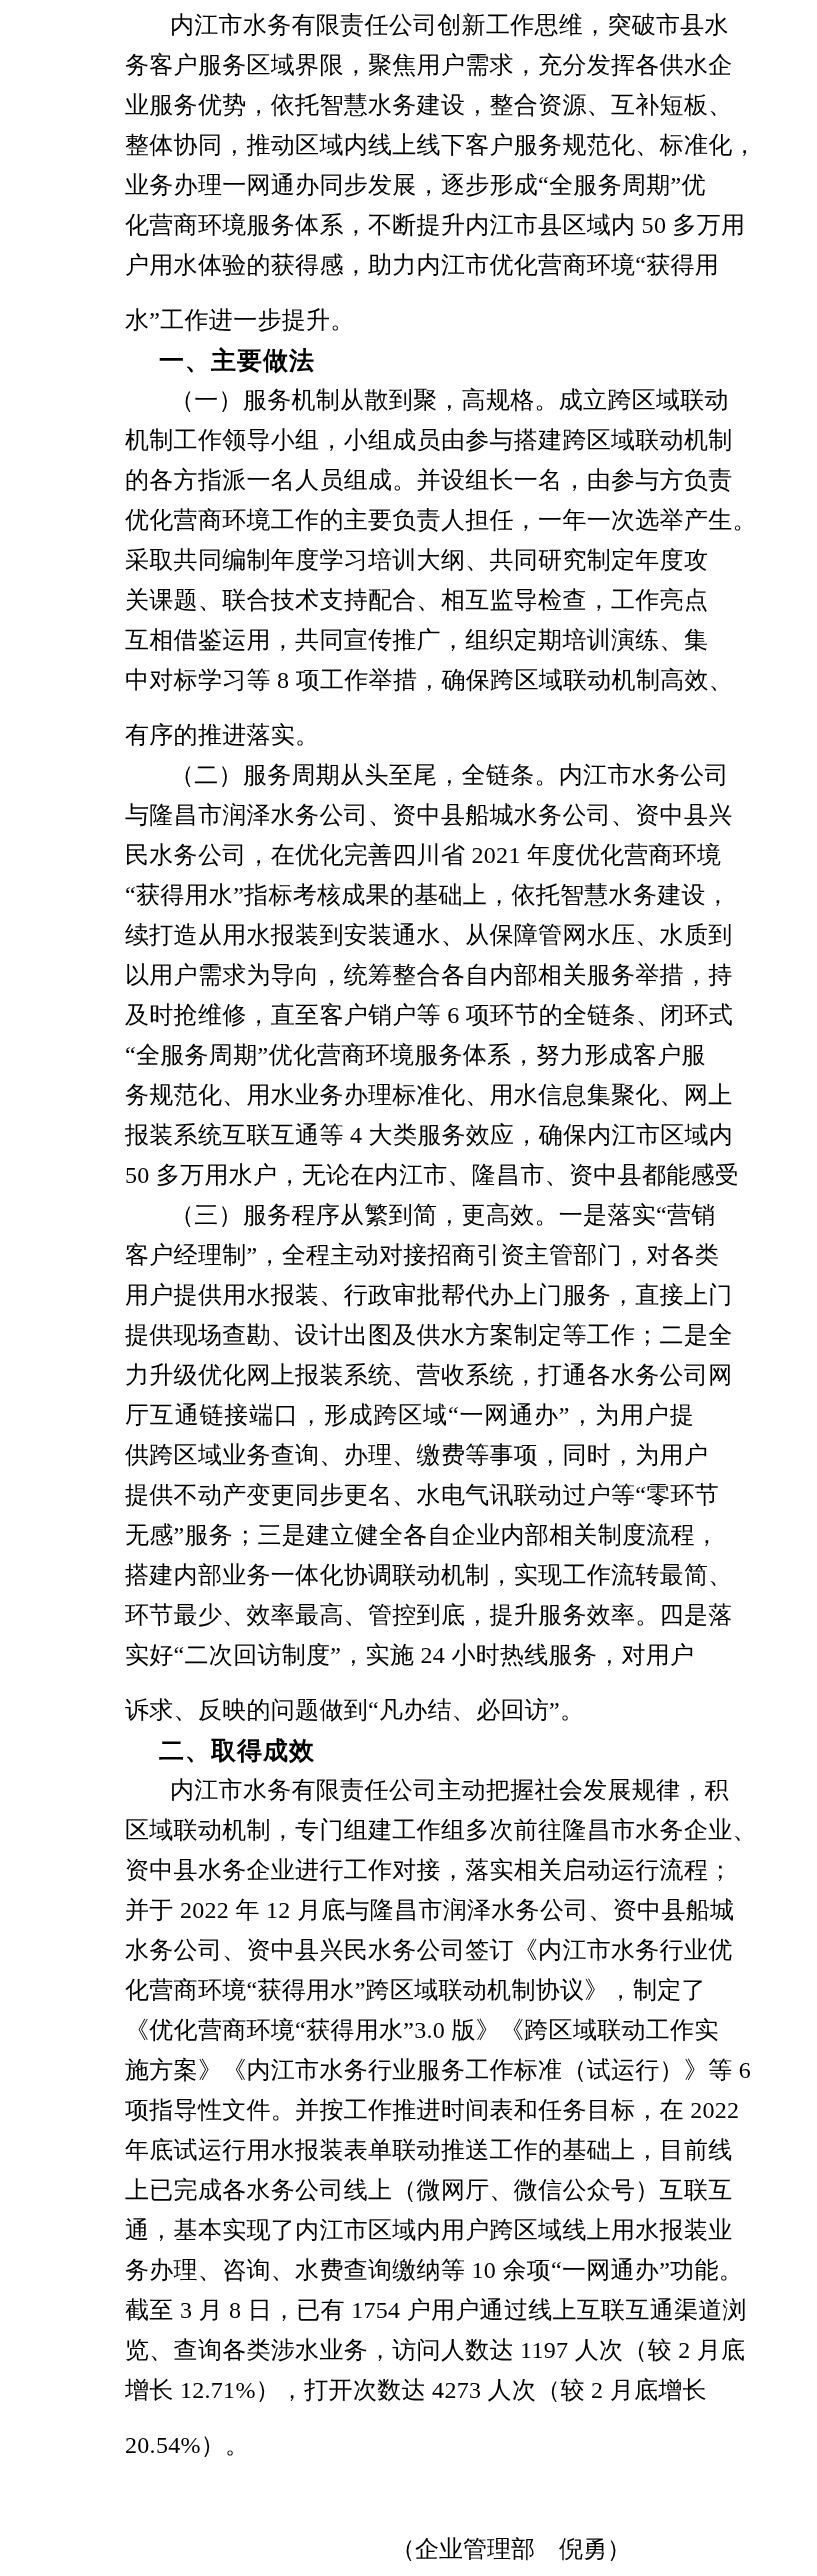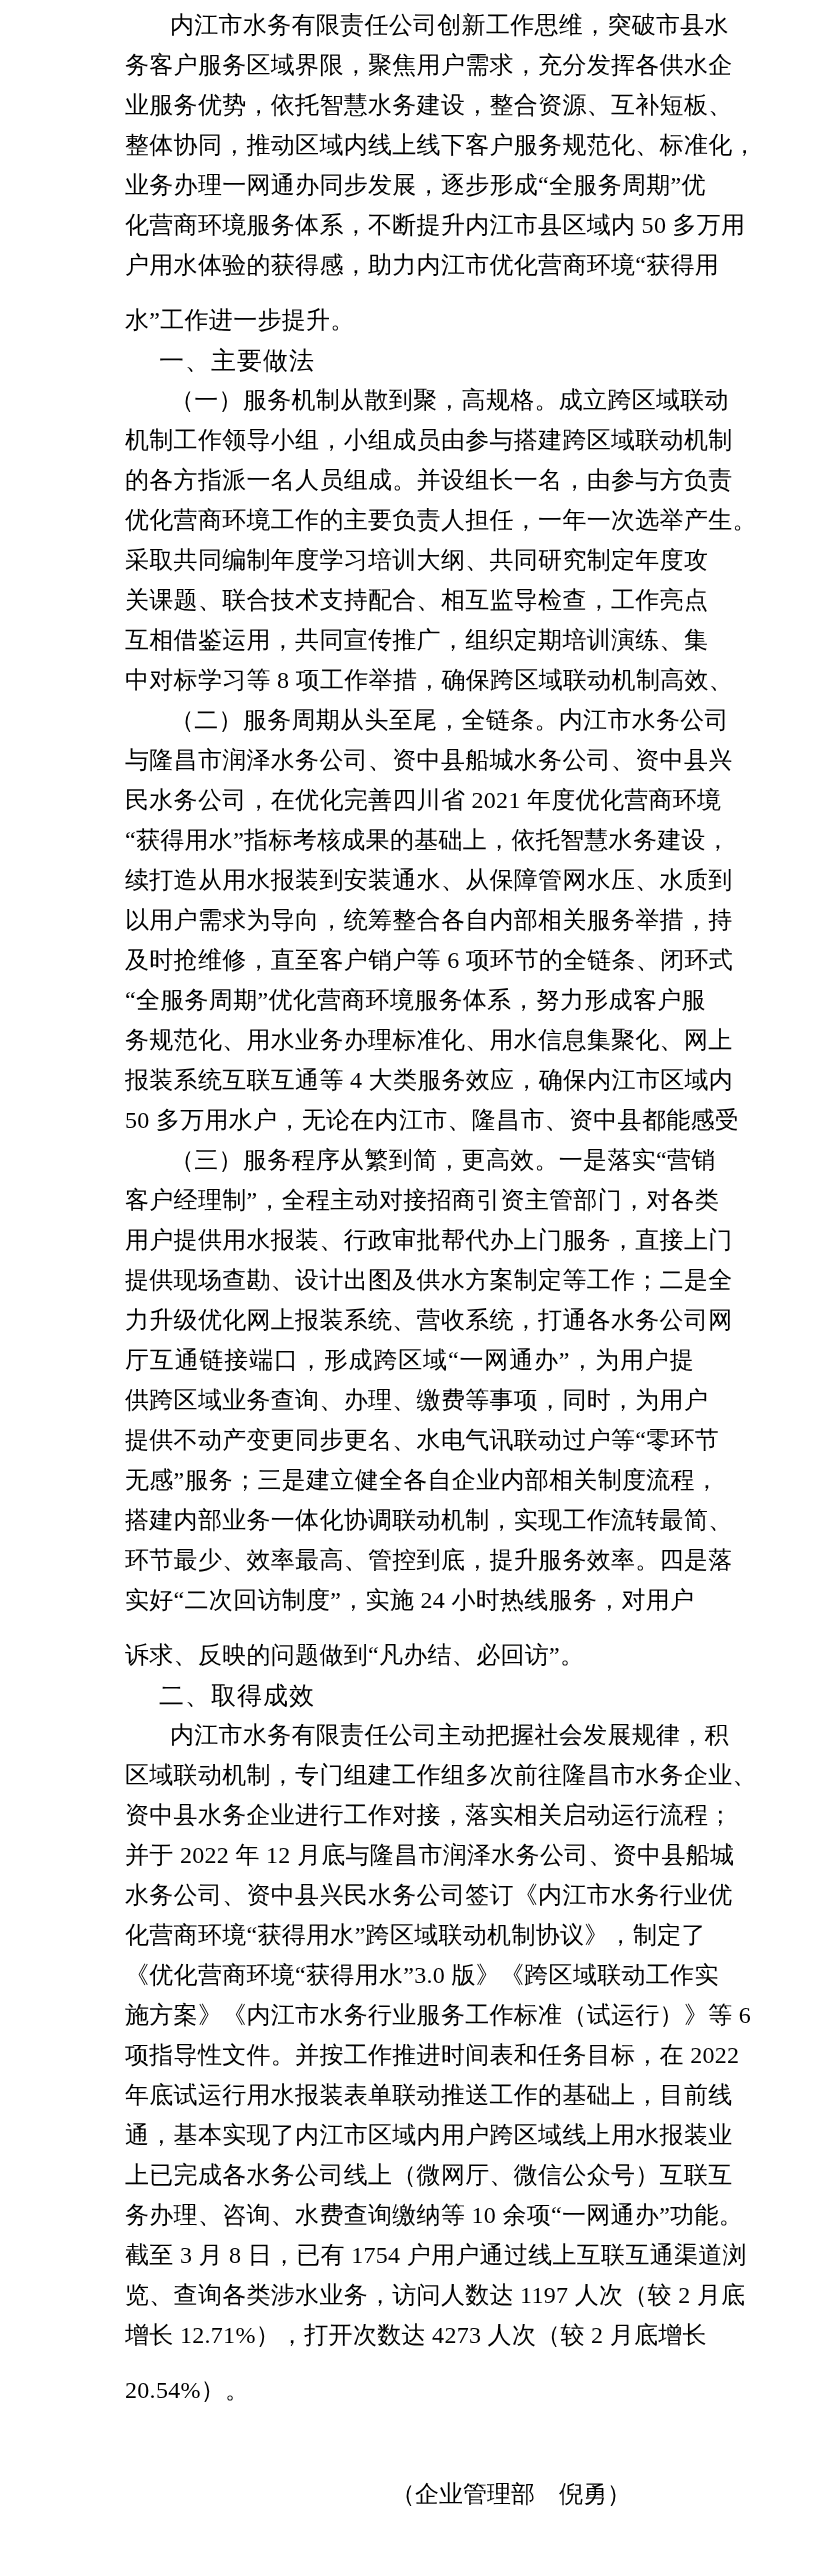--- a/index.html
+++ b/index.html
@@ -22,21 +22,21 @@
     white-space:nowrap;
     text-align:justify;
     text-align-last:justify;
     text-justify:inter-character;
     letter-spacing:0.3px;
   }
   .line.first{ text-indent:45px; }
   .line.last{ text-align-last:left; white-space:normal;margin-top:15px; }
   .heading{
     font-family:"Liberation Sans","DejaVu Sans",sans-serif;
-    font-weight:400;
+    font-weight:700;
     font-size:25px;
     line-height:40px;
     margin-left:34px;
     letter-spacing:1px;
   }
   .signature{
     font-size:24px;
     line-height:40px;
     margin-top:64px;
     text-align:right;
@@ -59,20 +59,21 @@
       <div class="line last">水”工作进一步提升。</div>
       <div class="heading">一、主要做法</div>
       <div class="line first">（一）服务机制从散到聚，高规格。成立跨区域联动</div>
       <div class="line">机制工作领导小组，小组成员由参与搭建跨区域联动机制</div>
       <div class="line">的各方指派一名人员组成。并设组长一名，由参与方负责</div>
       <div class="line">优化营商环境工作的主要负责人担任，一年一次选举产生。</div>
       <div class="line">采取共同编制年度学习培训大纲、共同研究制定年度攻</div>
       <div class="line">关课题、联合技术支持配合、相互监导检查，工作亮点</div>
       <div class="line">互相借鉴运用，共同宣传推广，组织定期培训演练、集</div>
       <div class="line">中对标学习等 8 项工作举措，确保跨区域联动机制高效、</div>
+      <div class="line last">有序的推进落实。</div>
       <div class="line first">（二）服务周期从头至尾，全链条。内江市水务公司</div>
       <div class="line">与隆昌市润泽水务公司、资中县船城水务公司、资中县兴</div>
       <div class="line">民水务公司，在优化完善四川省 2021 年度优化营商环境</div>
       <div class="line">“获得用水”指标考核成果的基础上，依托智慧水务建设，</div>
       <div class="line">续打造从用水报装到安装通水、从保障管网水压、水质到</div>
       <div class="line">以用户需求为导向，统筹整合各自内部相关服务举措，持</div>
       <div class="line">及时抢维修，直至客户销户等 6 项环节的全链条、闭环式</div>
       <div class="line">“全服务周期”优化营商环境服务体系，努力形成客户服</div>
       <div class="line">务规范化、用水业务办理标准化、用水信息集聚化、网上</div>
       <div class="line">报装系统互联互通等 4 大类服务效应，确保内江市区域内</div>
@@ -94,22 +95,22 @@
       <div class="line first">内江市水务有限责任公司主动把握社会发展规律，积</div>
       <div class="line">区域联动机制，专门组建工作组多次前往隆昌市水务企业、</div>
       <div class="line">资中县水务企业进行工作对接，落实相关启动运行流程；</div>
       <div class="line">并于 2022 年 12 月底与隆昌市润泽水务公司、资中县船城</div>
       <div class="line">水务公司、资中县兴民水务公司签订《内江市水务行业优</div>
       <div class="line">化营商环境“获得用水”跨区域联动机制协议》，制定了</div>
       <div class="line">《优化营商环境“获得用水”3.0 版》《跨区域联动工作实</div>
       <div class="line">施方案》《内江市水务行业服务工作标准（试运行）》等 6</div>
       <div class="line">项指导性文件。并按工作推进时间表和任务目标，在 2022</div>
       <div class="line">年底试运行用水报装表单联动推送工作的基础上，目前线</div>
+      <div class="line">上已完成各水务公司线上（微网厅、微信公众号）互联互</div>
       <div class="line">通，基本实现了内江市区域内用户跨区域线上用水报装业</div>
-      <div class="line">上已完成各水务公司线上（微网厅、微信公众号）互联互</div>
       <div class="line">务办理、咨询、水费查询缴纳等 10 余项“一网通办”功能。</div>
       <div class="line">截至 3 月 8 日，已有 1754 户用户通过线上互联互通渠道浏</div>
       <div class="line">览、查询各类涉水业务，访问人数达 1197 人次（较 2 月底</div>
       <div class="line">增长 12.71%），打开次数达 4273 人次（较 2 月底增长</div>
       <div class="line last">20.54%）。</div>
       <div class="signature">（企业管理部　倪勇）</div>
     </div>
 </div>
 
 

